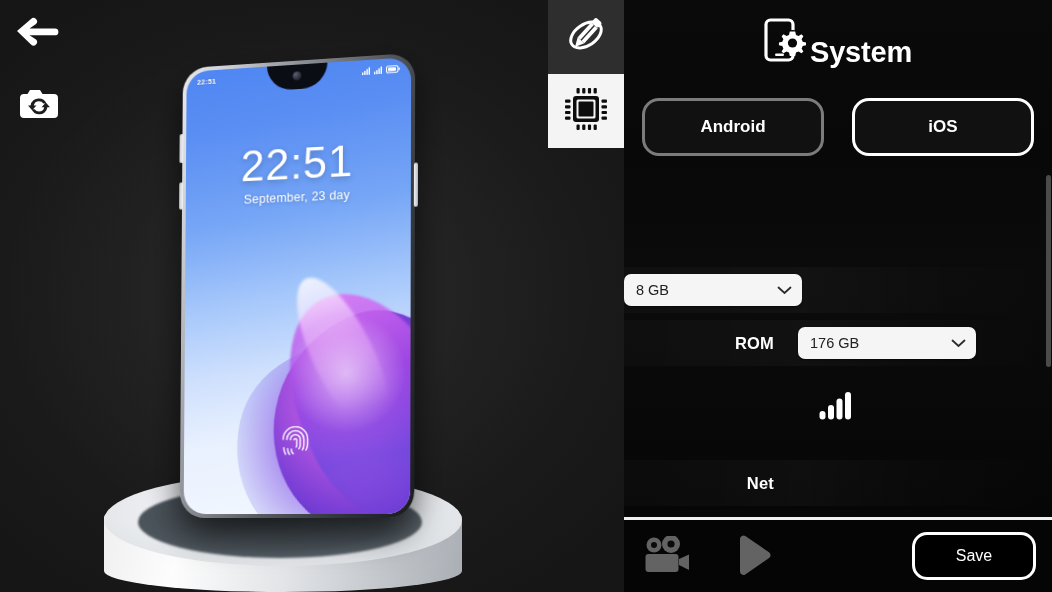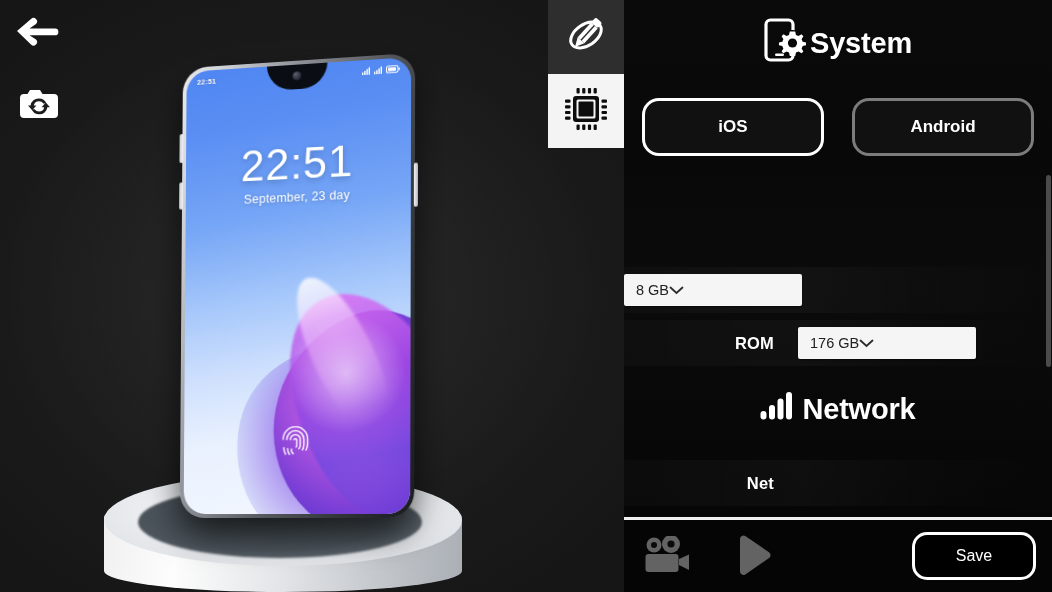--- a/index.html
+++ b/index.html
@@ -170,21 +170,21 @@
     position:absolute; left:624px; top:0; width:428px; height:592px;
     background:#070707;
     overflow:hidden;
   }
   #panel-scroll{
     position:absolute; left:0; top:0; width:428px; height:518px;
     background:linear-gradient(180deg,#0a0a0a 0%, #080808 30%, #0b0b0b 55%, #060606 100%);
   }
 
   .section-title{
-    display:flex; align-items:center; justify-content:center; gap:4px;
+    display:flex; align-items:flex-end; justify-content:center; gap:4px;
     color:#ffffff;
     font-size:29px; font-weight:bold;
     letter-spacing:-0.2px;
   }
   #system-title{ position:absolute; left:0; top:18px; width:100%; }
   #memory-title{ position:absolute; left:0; top:201px; width:100%; }
   #network-title{ position:absolute; left:0; top:391px; width:100%; }
 
   #os-row{
     position:absolute; left:0; top:98px; width:100%;
@@ -208,22 +208,22 @@
   #row-rom{ top:320px; }
   #row-net{ top:460px; }
 
   .field-label{
     width:174px; text-align:right; padding-right:24px;
     color:#ffffff; font-size:16.5px; font-weight:bold; letter-spacing:0.2px;
   }
   .select{
     width:178px; height:32px;
     background:#f5f5f5;
-    border-radius:2px;
-    display:flex; align-items:center; justify-content:flex-start;
+    border-radius:7px;
+    display:flex; align-items:center; justify-content:space-between;
     padding:0 10px 0 12px;
     color:#222222; font-size:14.5px;
     box-shadow:0 1px 2px rgba(0,0,0,0.5);
   }
   .chev{ display:block; }
 
   #divider{
     position:absolute; left:0; top:517px; width:428px; height:3px;
     background:#f0f0f0;
   }
@@ -404,25 +404,25 @@
             <g fill="#ffffff">
               <path d="M28.5 13.6 l2.7 0 l0.8 3.4 a9.4 9.4 0 0 1 2.5 1.05 l3 -1.8 l1.9 1.9 l-1.8 3 a9.4 9.4 0 0 1 1.05 2.5 l3.4 0.8 l0 2.7 l-3.4 0.8 a9.4 9.4 0 0 1 -1.05 2.5 l1.8 3 l-1.9 1.9 l-3 -1.8 a9.4 9.4 0 0 1 -2.5 1.05 l-0.8 3.4 l-2.7 0 l-2.7 0 l-0.8 -3.4 a9.4 9.4 0 0 1 -2.5 -1.05 l-3 1.8 l-1.9 -1.9 l1.8 -3 a9.4 9.4 0 0 1 -1.05 -2.5 l-3.4 -0.8 l0 -2.7 l3.4 -0.8 a9.4 9.4 0 0 1 1.05 -2.5 l-1.8 -3 l1.9 -1.9 l3 1.8 a9.4 9.4 0 0 1 2.5 -1.05 l0.8 -3.4 Z"></path>
             </g>
             <circle cx="28.5" cy="25" r="4.6" fill="#070707"></circle>
           </svg>
         </span>
         <span>System</span>
       </div>
 
       <div id="os-row">
+        <div class="os-btn unselected">
+          <span>Android</span>
+        </div>
         <div class="os-btn selected">
           <span>iOS</span>
-        </div>
-        <div class="os-btn unselected">
-          <span>Android</span>
         </div>
       </div>
 
 
       <div class="field-row" id="row-ram">
         <div class="select">
           <span>8 GB</span>
           <span class="chev">
             <svg width="15" height="9" viewBox="0 0 15 9">
               <path d="M1.5 1.5 L7.5 7 L13.5 1.5" fill="none" stroke="#2b2b2b" stroke-width="1.8" stroke-linecap="round"></path>
@@ -447,21 +447,20 @@
         <span>
           <svg width="38" height="30" viewBox="0 0 38 30">
             <g fill="#ffffff">
               <rect x="0.5" y="20" width="6" height="8.5" rx="3"></rect>
               <rect x="9" y="14" width="6" height="14.5" rx="3"></rect>
               <rect x="17.5" y="7.5" width="6" height="21" rx="3"></rect>
               <rect x="26" y="1" width="6" height="27.5" rx="3"></rect>
             </g>
           </svg>
         </span>
-        <span>Network</span>
       </div>
 
       <div class="field-row" id="row-net">
         <div class="field-label">Net</div>
       </div>
 
       <div id="scrollbar-track">
         <div id="scrollbar-thumb"></div>
       </div>
     </div>

